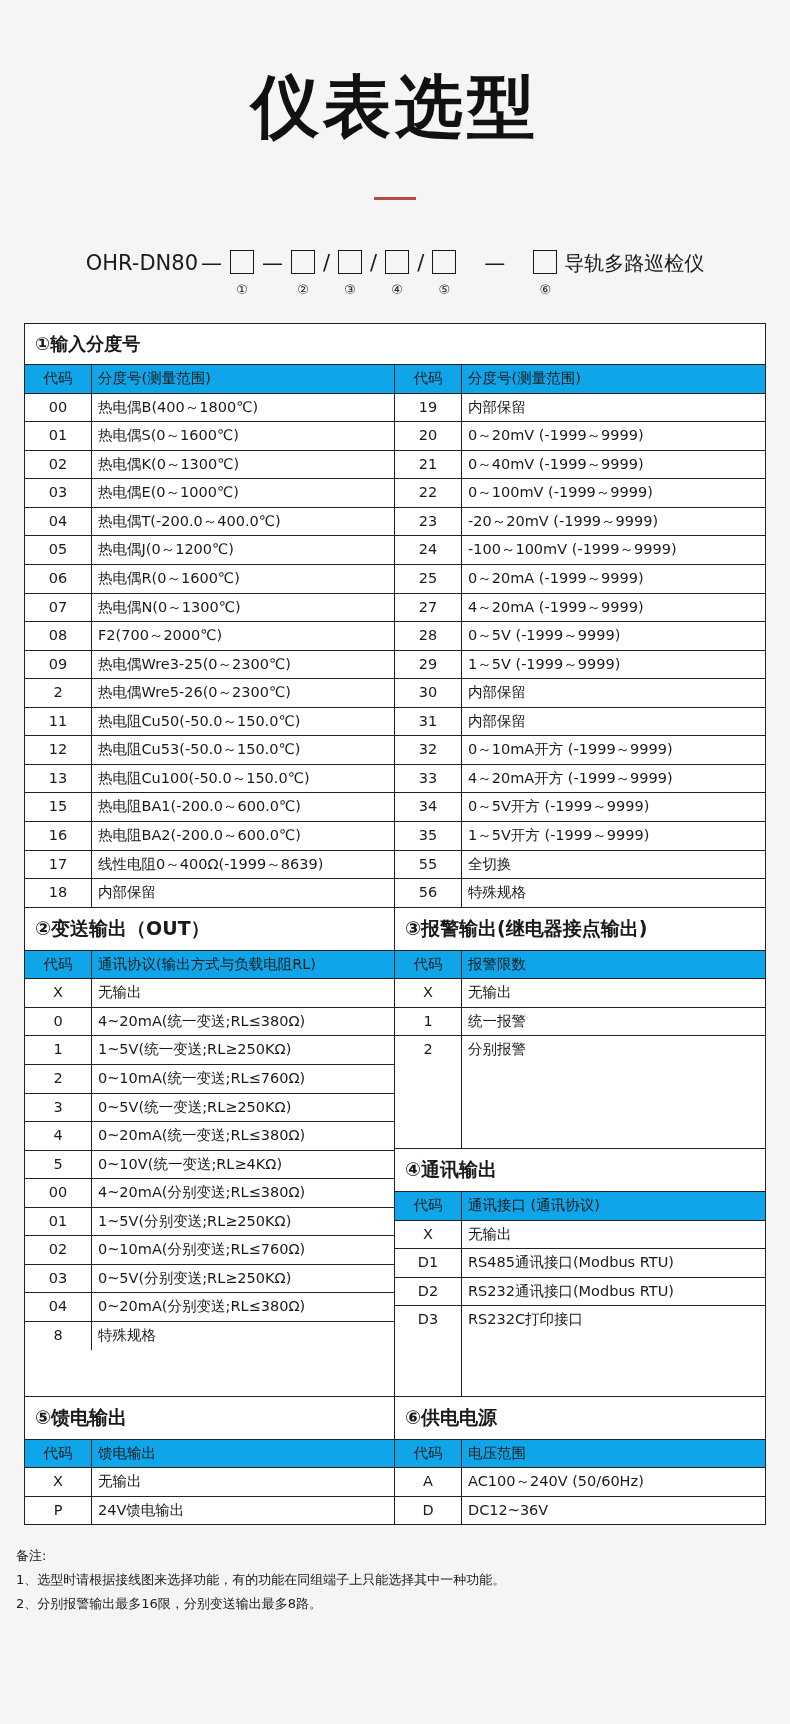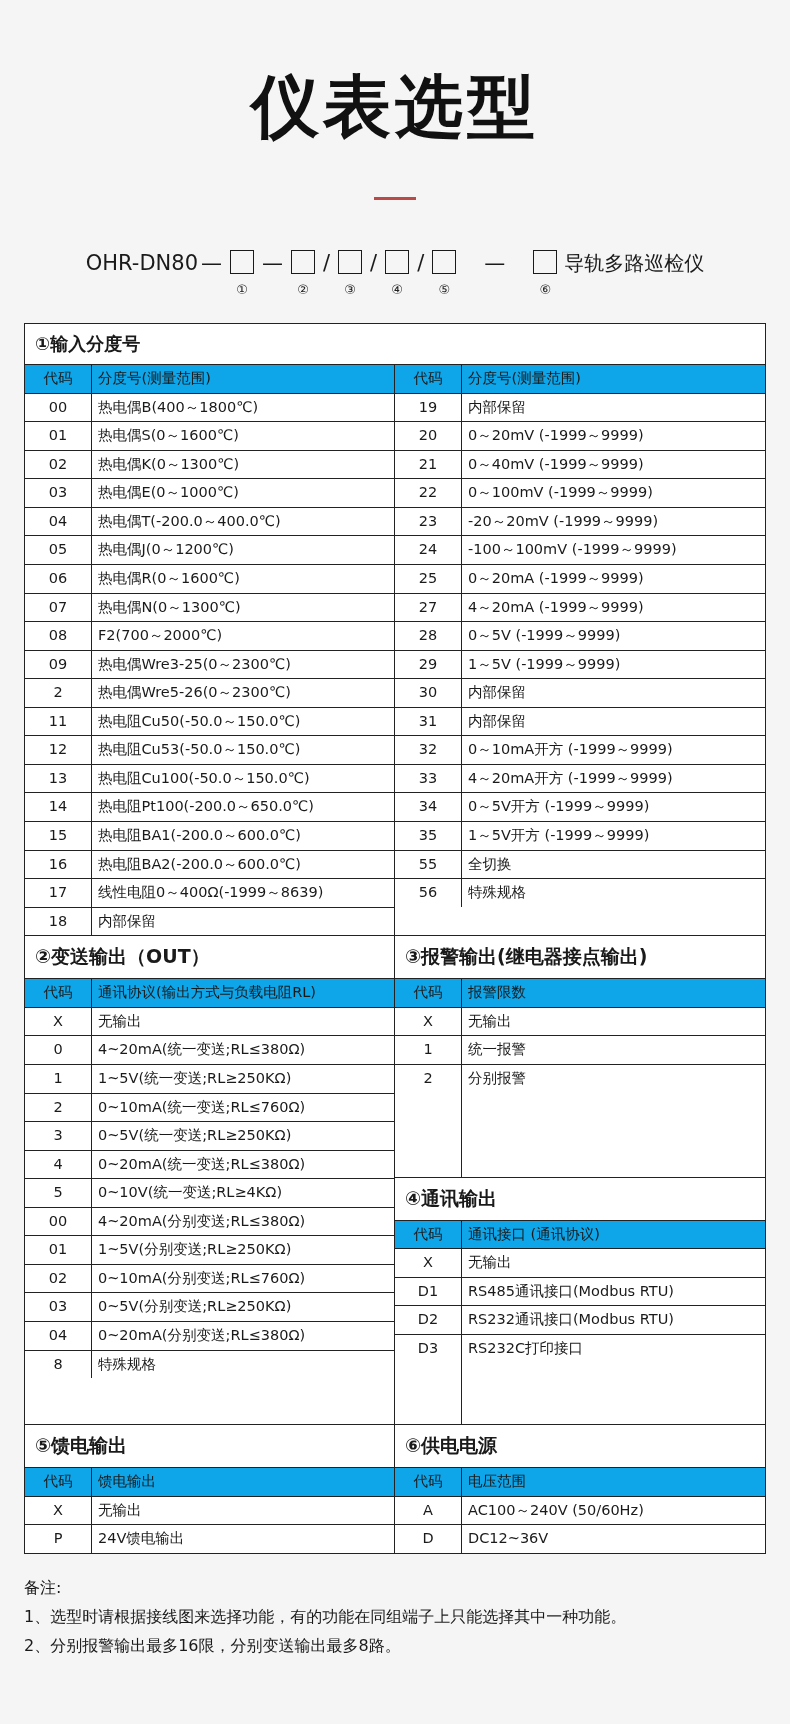--- a/index.html
+++ b/index.html
@@ -154,22 +154,22 @@
   .section-divider {
     border-top: 1.5px solid #222;
   }
   .blockhead {
     font-size: 19px;
     font-weight: bold;
     padding: 8px 10px;
     border-bottom: 1px solid #222;
   }
   .notes {
-    margin: 20px 24px 0 24px;
-    font-size: 16px;
+    margin: 20px 24px 0 16px;
+    font-size: 13px;
     line-height: 1.75;
   }
   .notes div {
     margin-bottom: 1px;
   }
   .col-stack > div:not(:last-child) {
     border-bottom: 1.5px solid #222;
   }
   .nbord {
     border-bottom: none !important;
@@ -283,24 +283,20 @@
               </tr>
             <tr>
                 <td class="code">12</td>
                 <td>热电阻Cu53(-50.0～150.0℃)</td>
               </tr>
             <tr>
                 <td class="code">13</td>
                 <td>热电阻Cu100(-50.0～150.0℃)</td>
               </tr>
             <tr>
-                <td class="code">14</td>
-                <td>热电阻Pt100(-200.0～650.0℃)</td>
-              </tr>
-            <tr>
                 <td class="code">15</td>
                 <td>热电阻BA1(-200.0～600.0℃)</td>
               </tr>
             <tr>
                 <td class="code">16</td>
                 <td>热电阻BA2(-200.0～600.0℃)</td>
               </tr>
             <tr>
                 <td class="code">17</td>
                 <td>线性电阻0～400Ω(-1999～8639)</td>

